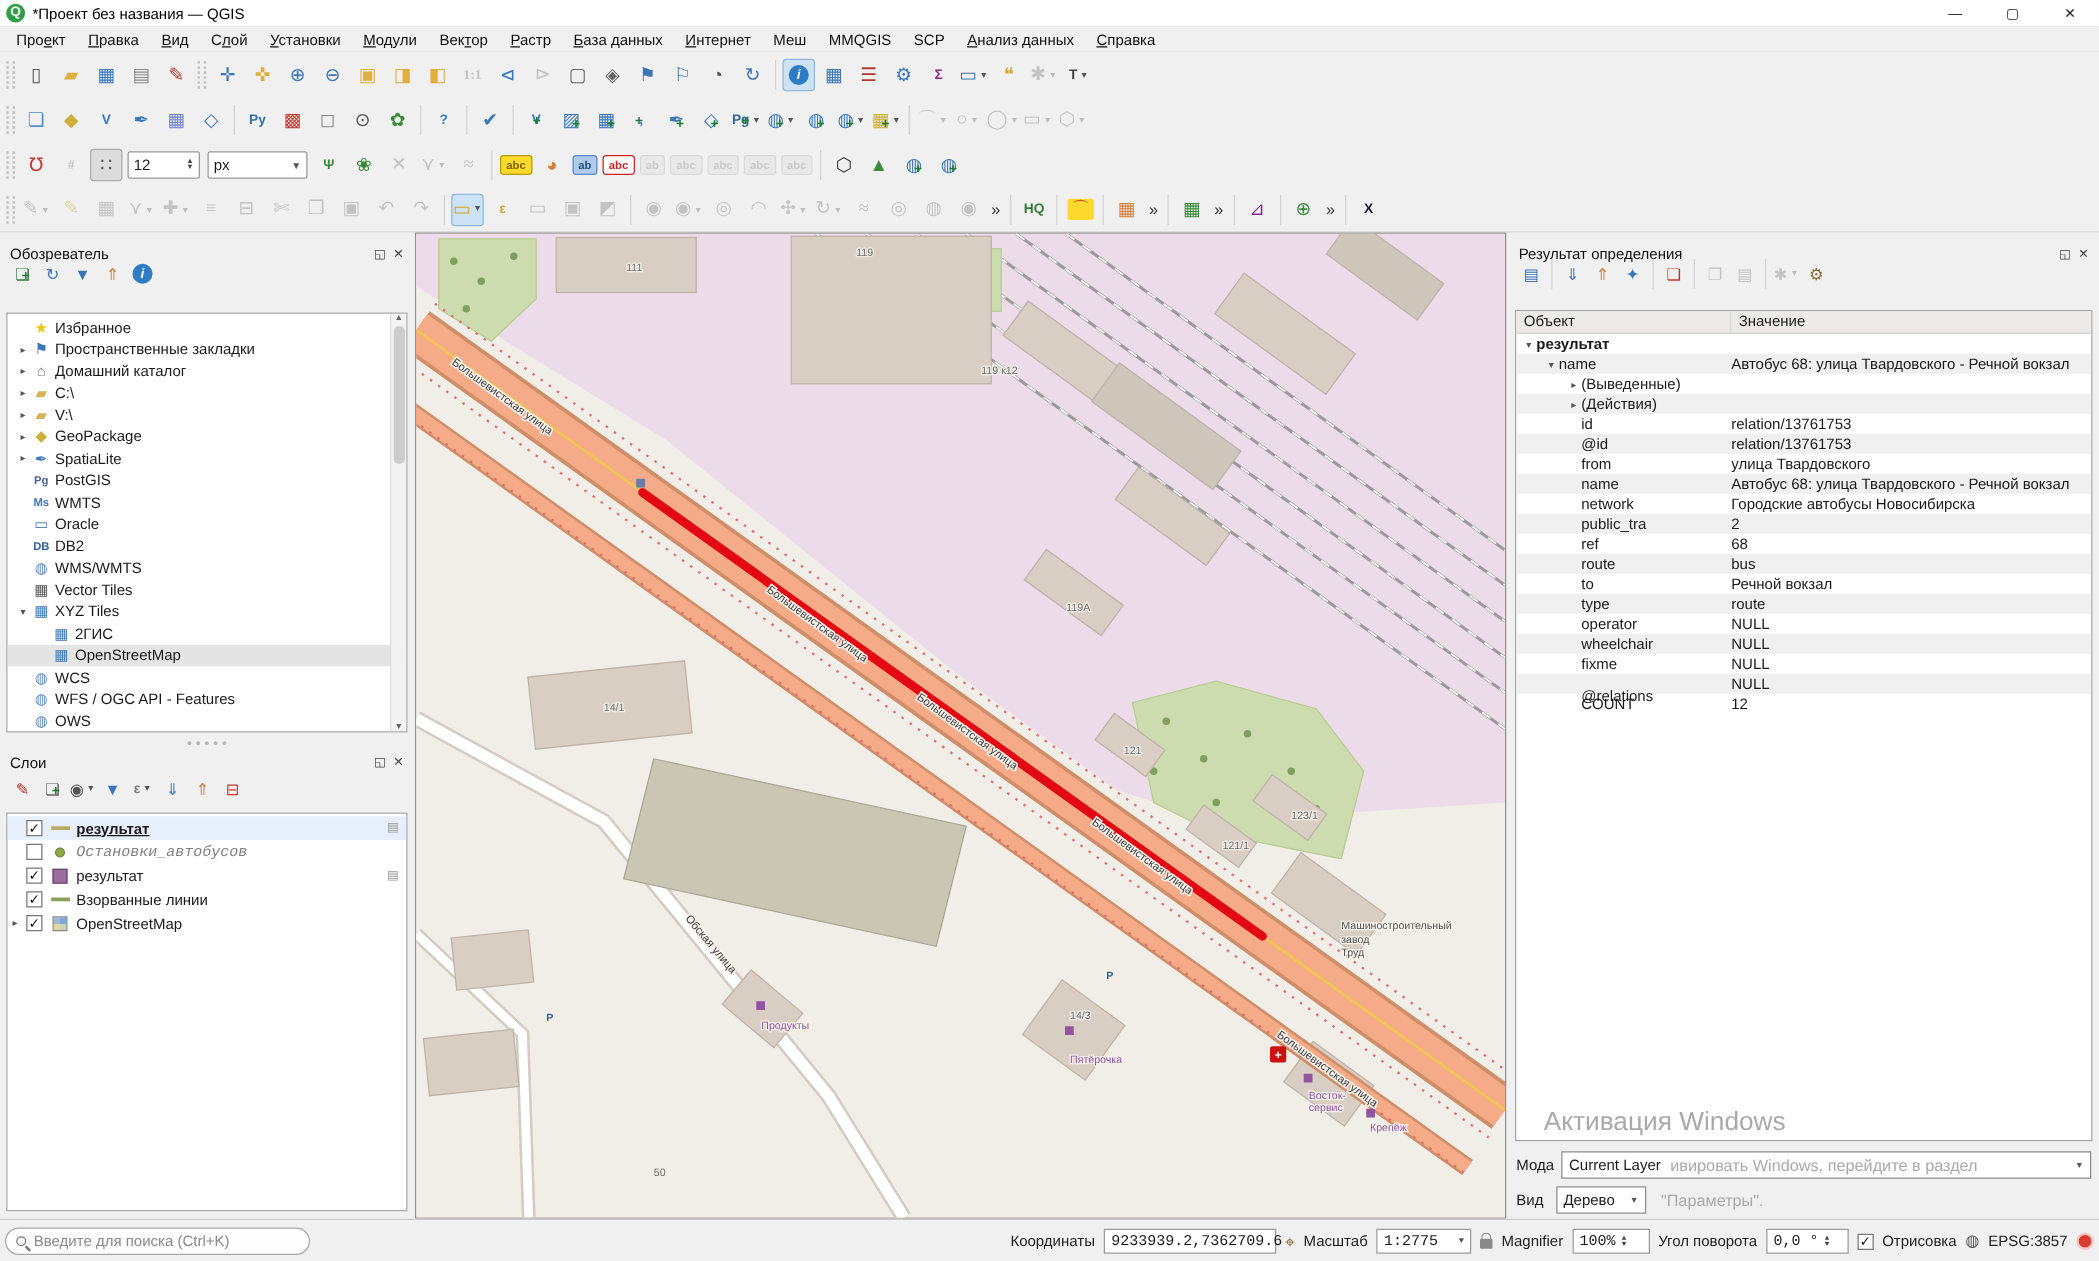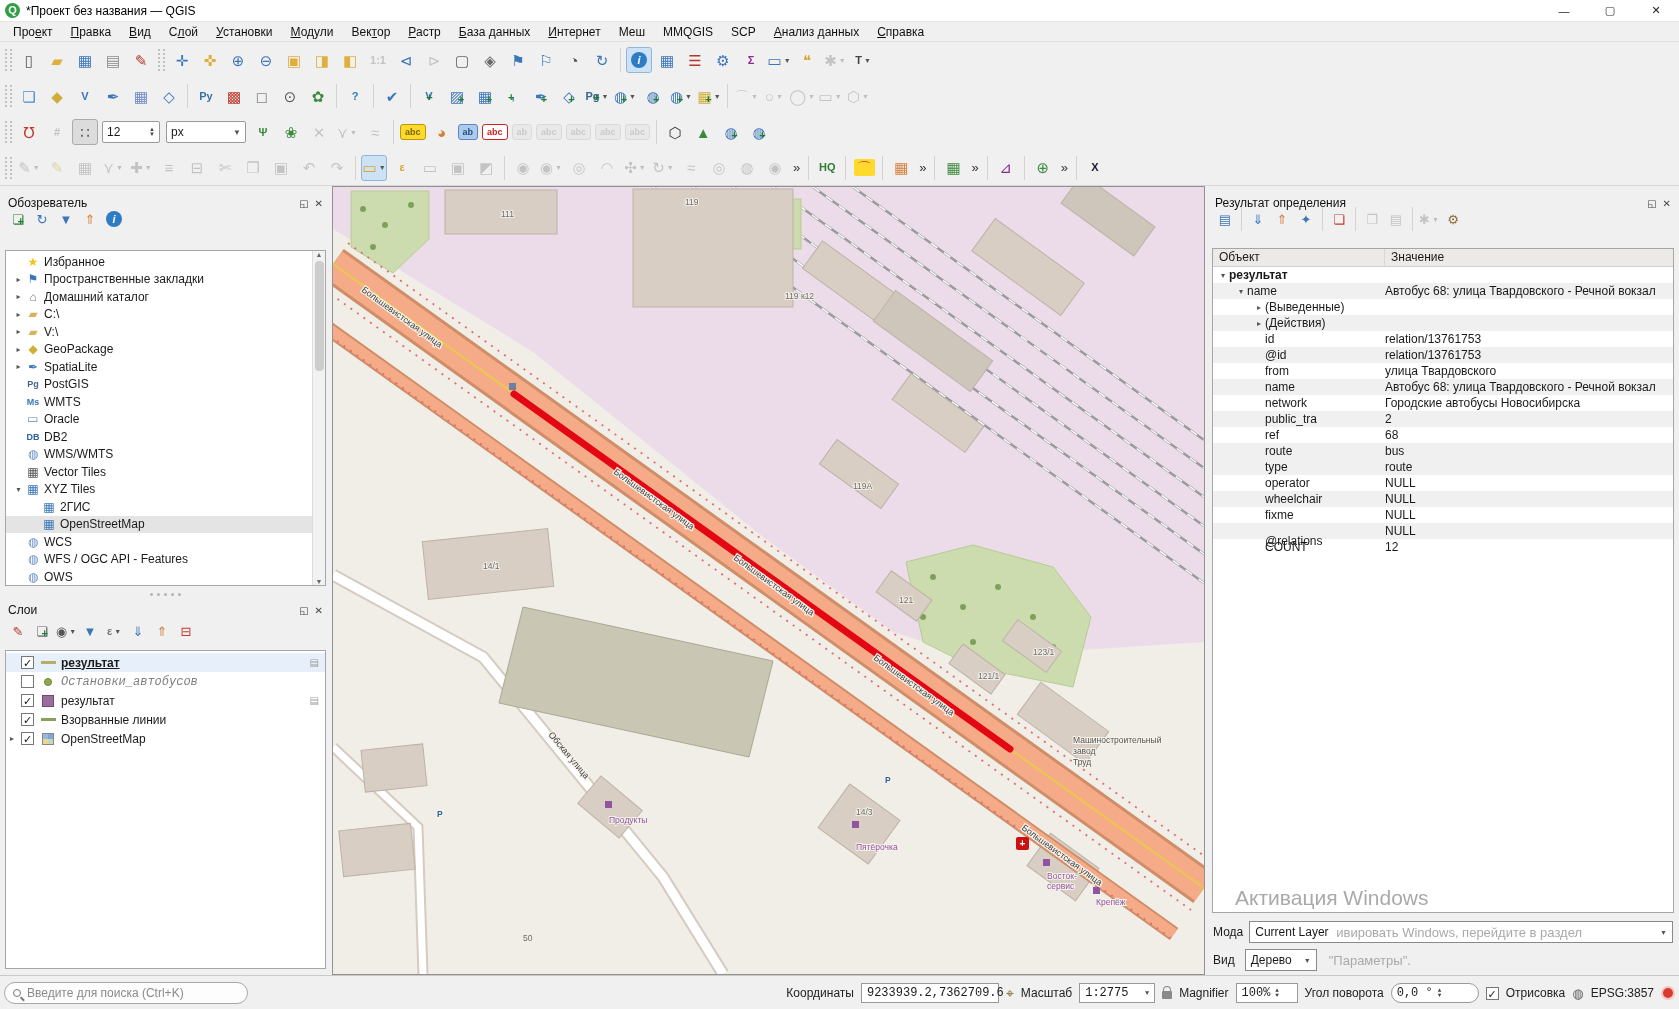--- a/index.html
+++ b/index.html
@@ -25,21 +25,21 @@
     display:flex; align-items:center; padding-left:2px; }
   #tb1{top:42px;} #tb2{top:78px;} #tb3{top:114px;} #tb4{top:150px; border-bottom:1px solid #d6d6d6;}
   .tdrag { width:7px; height:22px; margin:0 3px; border-left:2px dotted #c2c2c2; border-right:2px dotted #c2c2c2; }
   .tsep { width:1px; height:24px; background:#d2d2d2; margin:0 4px; }
   .tbtn { min-width:26px; height:26px; margin:0 1px; border-radius:3px; display:flex;
     align-items:center; justify-content:center; font-size:15px; position:relative; }
   .tbtn .glyph { line-height:1; }
   .tbtn .txt { font-size:11px; font-weight:bold; }
   .tbtn.active { background:#cde2f5; border:1px solid #90b6dc; }
   .tbtn.pressed { background:#dcdcdc; border:1px solid #ababab; }
-  .tbtn.disabled { opacity:.32; }
+  .tbtn.disabled { opacity:.32;font-family:Liberation Serif, serif; }
   .tbtn.bgy .glyph { background:#ffd92e; border-radius:2px; padding:1px 3px; }
   .circ { background:#2e7cc4; color:#fff !important; border-radius:50%; width:16px; height:16px;
     font-size:11px; font-weight:bold; font-style:italic; display:flex; align-items:center; justify-content:center; }
   .ddarrow { font-size:7px; color:#555; margin-left:2px; }
   .plus::after { content:"+"; position:absolute; right:0px; bottom:-1px; color:#1e7d32;
     font-size:11px; font-weight:bold; }
   .tover { font-size:13px; color:#333; padding:0 4px; }
   .pill { height:16px; border-radius:3px; border:1px solid #b59a00; background:#ffd92e;
     font-size:9px; font-weight:bold; padding:1px 4px; margin:0 2px; color:#7a6700;
     display:flex; align-items:center; }
@@ -1023,20 +1023,27 @@
           </div>
           <div class="icell-v">68</div>
         </div>
         <div class="irow alt">
           <div class="icell-k" style="padding-left: 40px;">
             <span class="iarrow"></span>
             <span>route</span>
           </div>
           <div class="icell-v">bus</div>
         </div>
+        <div class="irow">
+          <div class="icell-k" style="padding-left: 40px;">
+            <span class="iarrow"></span>
+            <span>to</span>
+          </div>
+          <div class="icell-v">Речной вокзал</div>
+        </div>
         <div class="irow alt">
           <div class="icell-k" style="padding-left: 40px;">
             <span class="iarrow"></span>
             <span>type</span>
           </div>
           <div class="icell-v">route</div>
         </div>
         <div class="irow">
           <div class="icell-k" style="padding-left: 40px;">
             <span class="iarrow"></span>
@@ -1111,21 +1118,21 @@
     <span class="lock-css"></span>
     <span class="sb-label">Magnifier</span>
     <div class="sb-input sb-spin" style="width:62px;">
       <span>100%</span>
       <span class="updown">
           <span>▲</span>
           <span>▼</span>
         </span>
     </div>
     <span class="sb-label">Угол поворота</span>
-    <div class="sb-input sb-spin" style="width:88px;border-radius:10px;">
+    <div class="sb-input sb-spin" style="width:66px;">
       <span>0,0 °</span>
       <span class="updown">
           <span>▲</span>
           <span>▼</span>
         </span>
     </div>
     <span class="sb-check">✓</span>
     <span class="sb-label">Отрисовка</span>
     <span style="color:#555;font-size:13px;">◍</span>
     <span class="sb-label">EPSG:3857</span>

